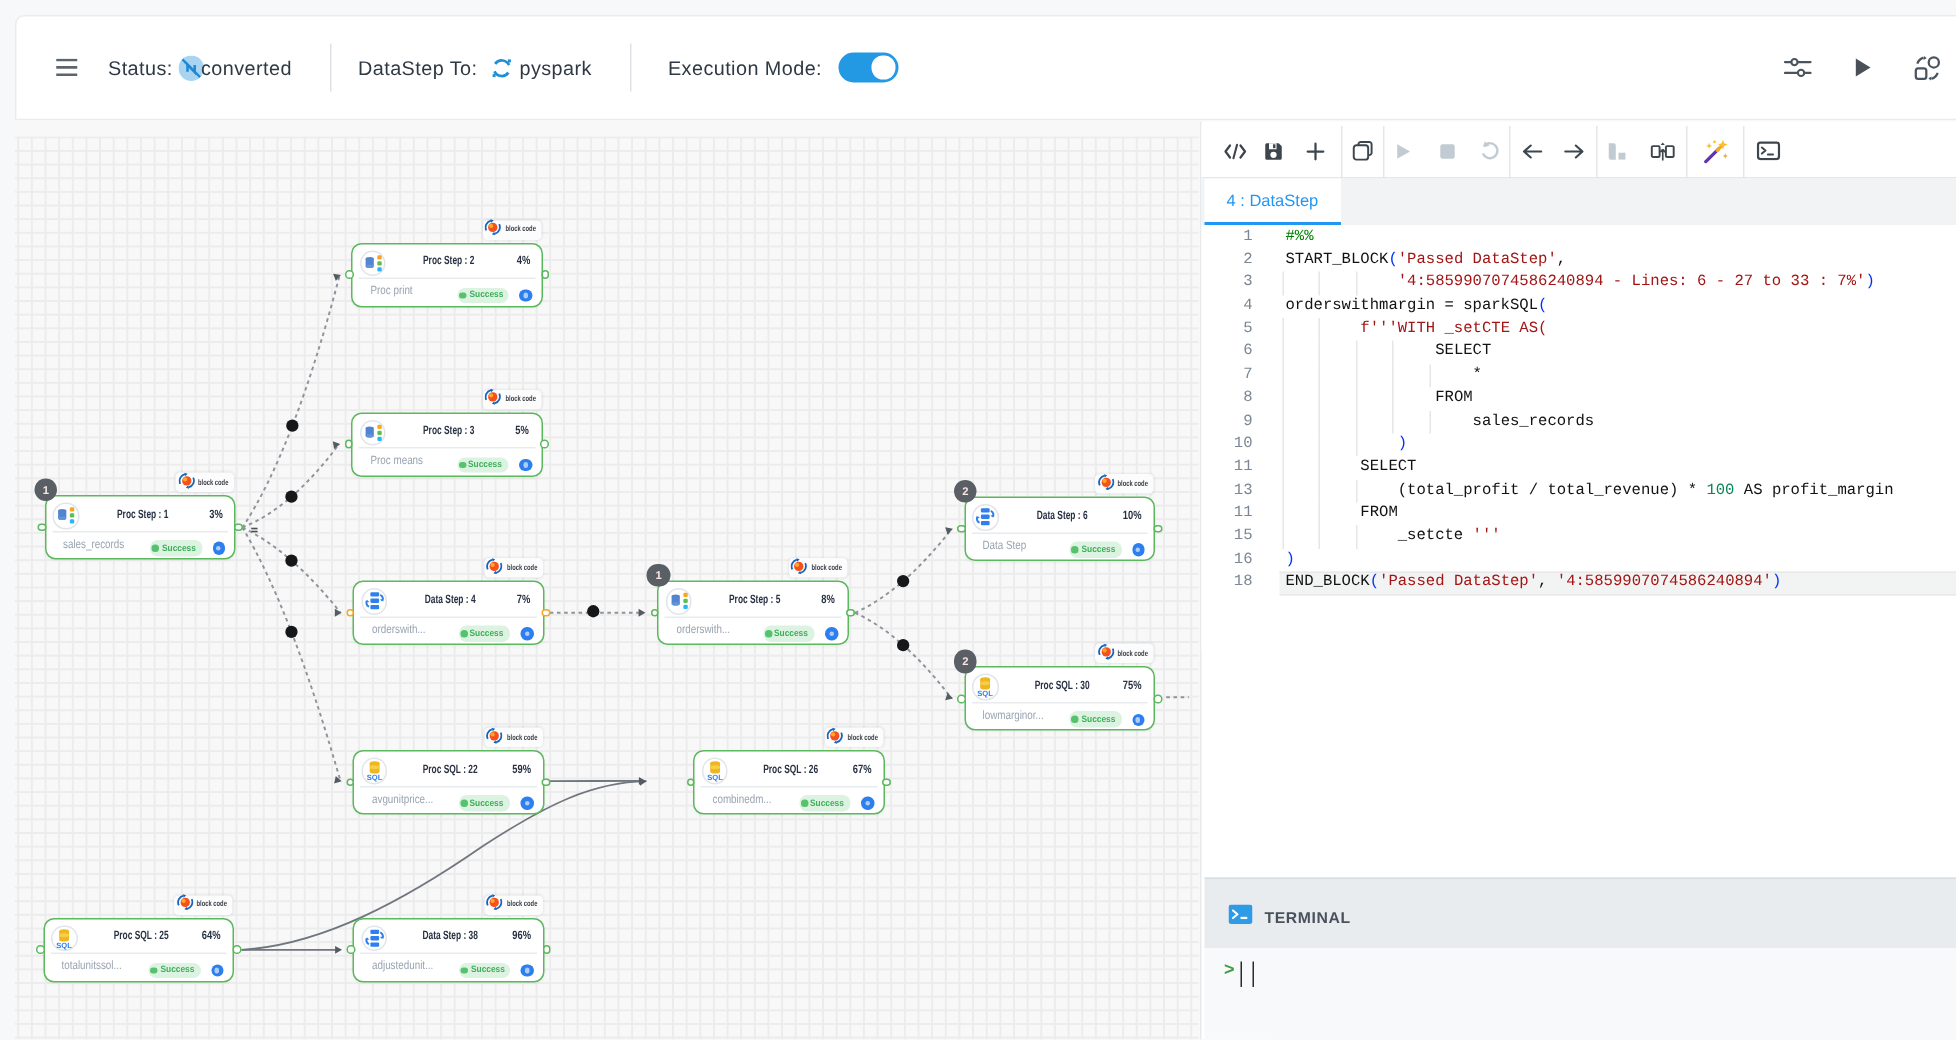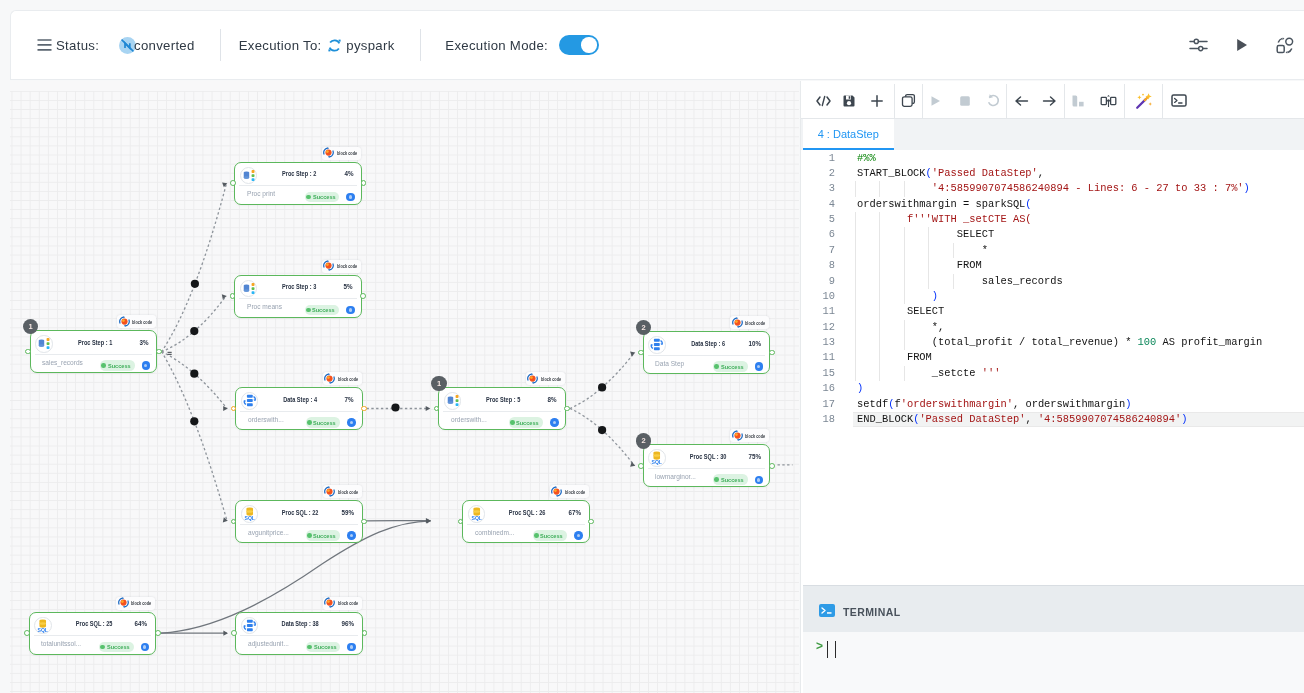--- a/index.html
+++ b/index.html
@@ -39,31 +39,31 @@
 .termhead{position:absolute;left:803px;top:585px;right:0;height:47px;background:#e8ecef;border-top:1px solid #d8dde2;display:flex;align-items:center}
 .termbody{position:absolute;left:803px;top:632px;right:0;bottom:0;background:#f8f9fa}
 </style></head><body>
 
 <div class="topbar"></div>
 <div class="tb-item" style="left:37px">
     <svg width="15" height="12" viewBox="0 0 15 12">
       <path d="M0.5 1 H14.5 M0.5 5.9 H14.5 M0.5 10.8 H14.5" stroke="#5b6570" stroke-width="1.7"></path>
     </svg>
   </div>
-<div class="tb-item" style="left:56px">Status:</div>
+<div class="tb-item" style="left:72px">Status:</div>
 <div class="tb-item" style="left:119px">
     <svg width="17" height="17" viewBox="0 0 17 17">
       <circle cx="8.5" cy="8.5" r="8.5" fill="#a8d4f2"></circle>
       <path d="M6.0 10.9 V6.1 l4.8 5.0 V6.3" fill="none" stroke="#1f87d4" stroke-width="1.7"></path>
       <path d="M2.6 2.6 L14.4 14.4" stroke="#1f87d4" stroke-width="1.5"></path>
     </svg>
   </div>
 <div class="tb-item" style="left:134px">converted</div>
 <div class="vdiv" style="left:219.6px"></div>
-<div class="tb-item" style="left:238.7px">Execution To:</div>
+<div class="tb-item" style="left:238.7px">DataStep To:</div>
 <div class="tb-item" style="left:326.5px">
     <svg width="15" height="15" viewBox="0 0 15 15">
       <path d="M3.1 4.6 A5.4 5.4 0 0 1 12.4 5.4" fill="none" stroke="#1d8fd8" stroke-width="1.8"></path>
       <path d="M11.9 10.4 A5.4 5.4 0 0 1 2.6 9.6" fill="none" stroke="#1d8fd8" stroke-width="1.8"></path>
       <rect x="11.6" y="1.6" width="2" height="2" fill="#1d8fd8"></rect>
       <rect x="1.4" y="11.4" width="2" height="2" fill="#1d8fd8"></rect>
     </svg>
   </div>
 <div class="tb-item" style="left:346.3px">pyspark</div>
 <div class="vdiv" style="left:420px"></div>
@@ -690,26 +690,24 @@
     <div style="position:relative;height:15.38px;line-height:15.38px;white-space:pre"><span class="lnum">2</span><span class="ltxt"><span style="color:#121212">START_BLOCK</span><span style="color:#0431fa">(</span><span style="color:#a31515">'Passed DataStep'</span><span style="color:#121212">,</span></span></div>
     <div style="position:relative;height:15.38px;line-height:15.38px;white-space:pre"><i class="ig" style="left:54.0px"></i><i class="ig" style="left:78.5px"></i><i class="ig" style="left:103.0px"></i><span class="lnum">3</span><span class="ltxt"><span style="color:#121212">            </span><span style="color:#a31515">'4:5859907074586240894 - Lines: 6 - 27 to 33 : 7%'</span><span style="color:#0431fa">)</span></span></div>
     <div style="position:relative;height:15.38px;line-height:15.38px;white-space:pre"><span class="lnum">4</span><span class="ltxt"><span style="color:#121212">orderswithmargin = sparkSQL</span><span style="color:#0431fa">(</span></span></div>
     <div style="position:relative;height:15.38px;line-height:15.38px;white-space:pre"><i class="ig" style="left:54.0px"></i><i class="ig" style="left:78.5px"></i><span class="lnum">5</span><span class="ltxt"><span style="color:#121212">        </span><span style="color:#a31515">f'''WITH _setCTE AS(</span></span></div>
     <div style="position:relative;height:15.38px;line-height:15.38px;white-space:pre"><i class="ig" style="left:54.0px"></i><i class="ig" style="left:78.5px"></i><i class="ig" style="left:103.0px"></i><i class="ig" style="left:127.6px"></i><span class="lnum">6</span><span class="ltxt"><span style="color:#121212">                </span><span style="color:#121212">SELECT</span></span></div>
     <div style="position:relative;height:15.38px;line-height:15.38px;white-space:pre"><i class="ig" style="left:54.0px"></i><i class="ig" style="left:78.5px"></i><i class="ig" style="left:103.0px"></i><i class="ig" style="left:127.6px"></i><i class="ig" style="left:152.1px"></i><span class="lnum">7</span><span class="ltxt"><span style="color:#121212">                    </span><span style="color:#121212">*</span></span></div>
     <div style="position:relative;height:15.38px;line-height:15.38px;white-space:pre"><i class="ig" style="left:54.0px"></i><i class="ig" style="left:78.5px"></i><i class="ig" style="left:103.0px"></i><i class="ig" style="left:127.6px"></i><span class="lnum">8</span><span class="ltxt"><span style="color:#121212">                </span><span style="color:#121212">FROM</span></span></div>
     <div style="position:relative;height:15.38px;line-height:15.38px;white-space:pre"><i class="ig" style="left:54.0px"></i><i class="ig" style="left:78.5px"></i><i class="ig" style="left:103.0px"></i><i class="ig" style="left:127.6px"></i><i class="ig" style="left:152.1px"></i><span class="lnum">9</span><span class="ltxt"><span style="color:#121212">                    </span><span style="color:#121212">sales_records</span></span></div>
     <div style="position:relative;height:15.38px;line-height:15.38px;white-space:pre"><i class="ig" style="left:54.0px"></i><i class="ig" style="left:78.5px"></i><i class="ig" style="left:103.0px"></i><span class="lnum">10</span><span class="ltxt"><span style="color:#121212">            </span><span style="color:#0431fa">)</span></span></div>
     <div style="position:relative;height:15.38px;line-height:15.38px;white-space:pre"><i class="ig" style="left:54.0px"></i><i class="ig" style="left:78.5px"></i><span class="lnum">11</span><span class="ltxt"><span style="color:#121212">        </span><span style="color:#121212">SELECT</span></span></div>
-    <div style="position:relative;height:15.38px;line-height:15.38px;white-space:pre"><i class="ig" style="left:54.0px"></i><i class="ig" style="left:78.5px"></i><i class="ig" style="left:103.0px"></i><span class="lnum">12</span><span class="ltxt"><span style="color:#121212">            </span><span style="color:#121212">*,</span></span></div>
     <div style="position:relative;height:15.38px;line-height:15.38px;white-space:pre"><i class="ig" style="left:54.0px"></i><i class="ig" style="left:78.5px"></i><i class="ig" style="left:103.0px"></i><span class="lnum">13</span><span class="ltxt"><span style="color:#121212">            </span><span style="color:#121212">(total_profit / total_revenue) * </span><span style="color:#098658">100</span><span style="color:#121212"> AS profit_margin</span></span></div>
     <div style="position:relative;height:15.38px;line-height:15.38px;white-space:pre"><i class="ig" style="left:54.0px"></i><i class="ig" style="left:78.5px"></i><span class="lnum">11</span><span class="ltxt"><span style="color:#121212">        </span><span style="color:#121212">FROM</span></span></div>
     <div style="position:relative;height:15.38px;line-height:15.38px;white-space:pre"><i class="ig" style="left:54.0px"></i><i class="ig" style="left:78.5px"></i><i class="ig" style="left:103.0px"></i><span class="lnum">15</span><span class="ltxt"><span style="color:#121212">            </span><span style="color:#121212">_setcte </span><span style="color:#a31515">'''</span></span></div>
     <div style="position:relative;height:15.38px;line-height:15.38px;white-space:pre"><span class="lnum">16</span><span class="ltxt"><span style="color:#0431fa">)</span></span></div>
-    <div style="position:relative;height:15.38px;line-height:15.38px;white-space:pre"><span class="lnum">17</span><span class="ltxt"><span style="color:#121212">setdf</span><span style="color:#0431fa">(</span><span style="color:#121212">f</span><span style="color:#a31515">'orderswithmargin'</span><span style="color:#121212">, orderswithmargin</span><span style="color:#0431fa">)</span></span></div>
     <div style="position:relative;height:15.38px;line-height:15.38px;white-space:pre"><i class="curbg"></i><span class="lnum">18</span><span class="ltxt"><span style="color:#121212">END_BLOCK</span><span style="color:#0431fa">(</span><span style="color:#a31515">'Passed DataStep'</span><span style="color:#121212">, </span><span style="color:#a31515">'4:5859907074586240894'</span><span style="color:#0431fa">)</span></span></div>
   </div>
 <div class="termhead" style="padding-top:5px">
     <span style="margin-left:16px"><svg width="16" height="13" viewBox="0 0 16 13">
         <rect width="16" height="13" rx="2" fill="#2e9be6"></rect>
         <path d="M3 4 L6 6.5 L3 9" fill="none" stroke="#fff" stroke-width="1.4" stroke-linecap="round" stroke-linejoin="round"></path>
         <rect x="8" y="8.2" width="4.5" height="1.5" fill="#fff"></rect>
       </svg></span>
     <span style="margin-left:8px;font-size:10.5px;font-weight:bold;color:#49525c;letter-spacing:.4px">TERMINAL</span>
   </div>

